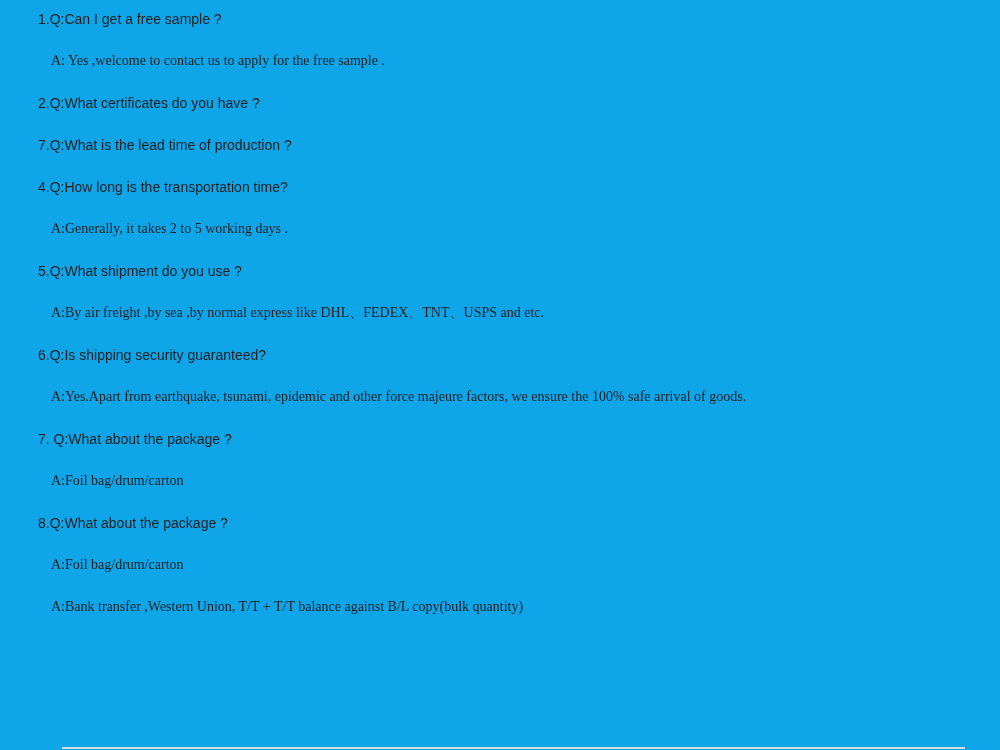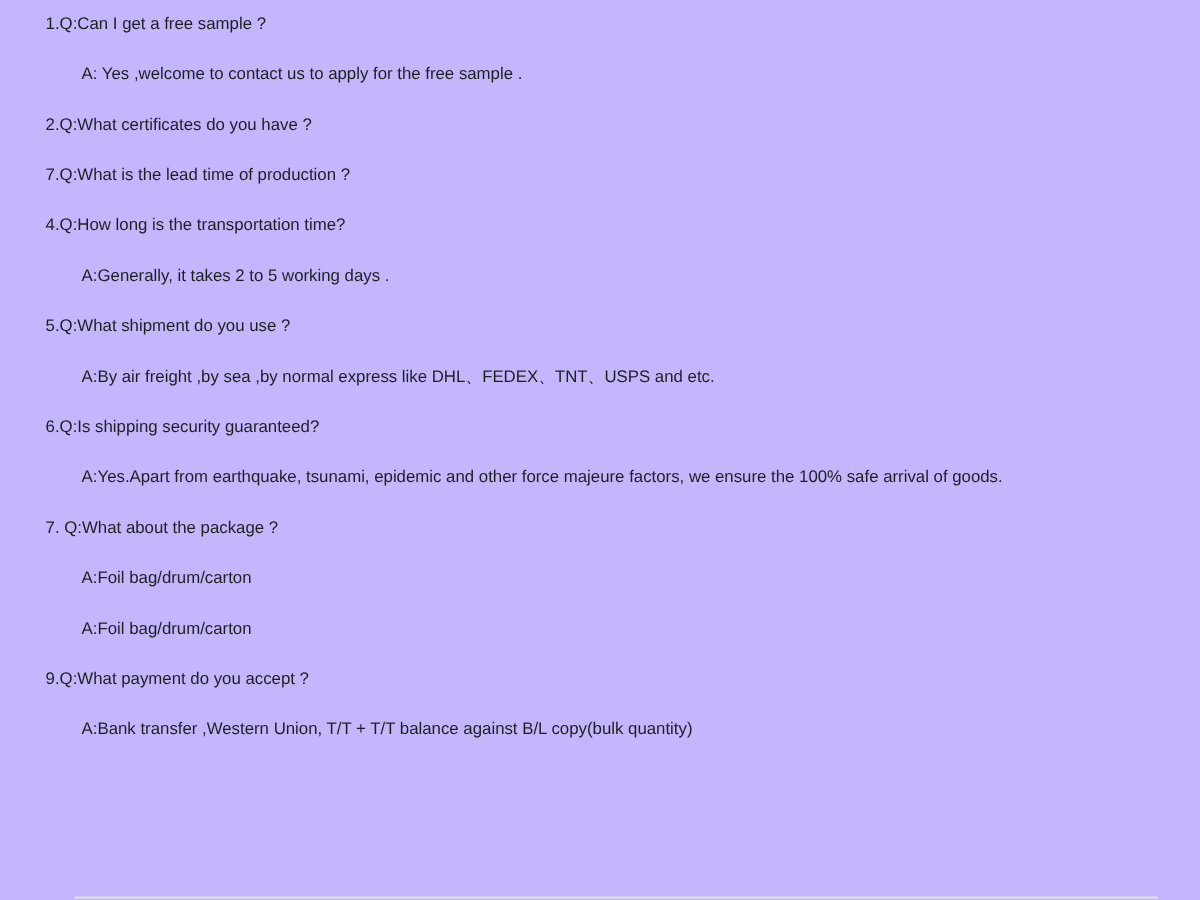--- a/index.html
+++ b/index.html
@@ -4,39 +4,39 @@
 <style>
   html, body {
     margin: 0;
     padding: 0;
     background: #ffffff;
   }
   .page {
     position: relative;
     width: 1000px;
     height: 750px;
-    background: #c4b5fd;
+    background: #0ea5e9;
     overflow: hidden;
     font-family: "Liberation Sans", "DejaVu Sans", sans-serif;
     font-size: 14px;
     color: #1f1f1f;
   }
   .faq {
     position: absolute;
     top: -2px;
     left: 0;
     right: 0;
   }
   .line {
     height: 42px;
     line-height: 42px;
     white-space: pre;
   }
   .q { padding-left: 38px; }
-  .a { padding-left: 68px; }
+  .a { padding-left: 51px; font-family: Liberation Serif, serif; }
   .clipped-line {
     position: absolute;
     top: 747px;
     left: 62px;
     width: 903px;
     height: 2px;
     background: #dcdcdc;
   }
 </style>
 </head>
@@ -56,20 +56,20 @@
 
     <div class="line q">5.Q:What shipment do you use ?</div>
     <div class="line a">A:By air freight ,by sea ,by normal express like DHL、FEDEX、TNT、USPS and etc.</div>
 
     <div class="line q">6.Q:Is shipping security guaranteed?</div>
     <div class="line a">A:Yes.Apart from earthquake, tsunami, epidemic and other force majeure factors, we ensure the 100% safe arrival of goods.</div>
 
     <div class="line q">7. Q:What about the package ?</div>
     <div class="line a">A:Foil bag/drum/carton</div>
 
+    <div class="line q">8.Q:What about the package ?</div>
     <div class="line a">A:Foil bag/drum/carton</div>
 
-    <div class="line q">9.Q:What payment do you accept ?</div>
     <div class="line a">A:Bank transfer ,Western Union, T/T + T/T balance against B/L copy(bulk quantity)</div>
   </div>
 
   <div class="clipped-line"></div>
 </div>
 
 </body></html>

